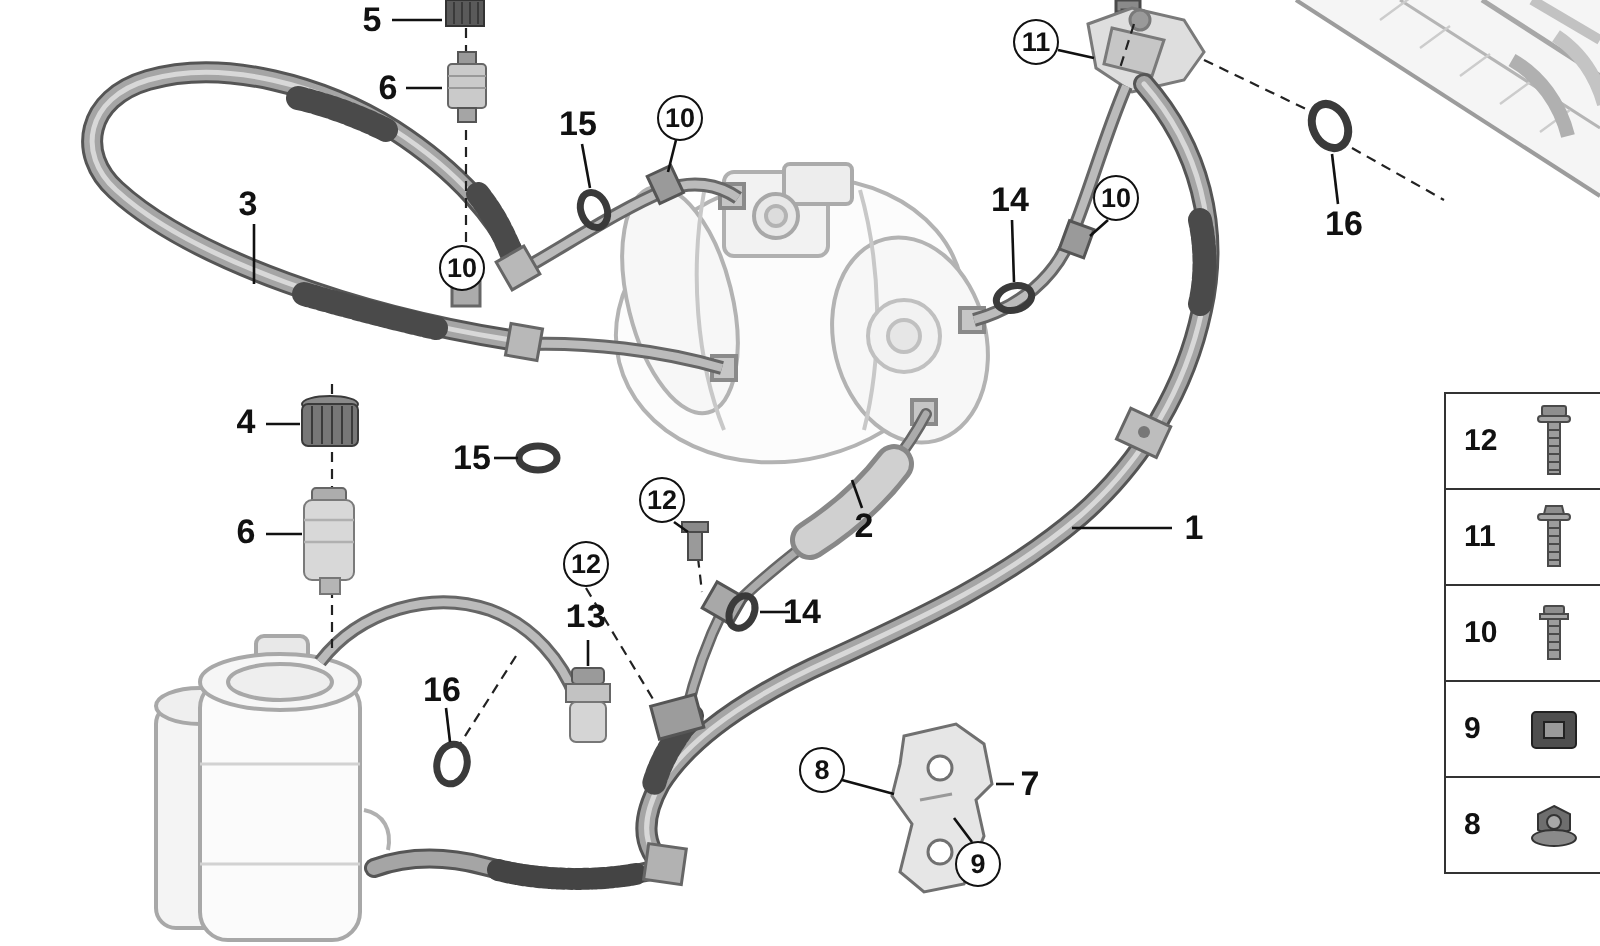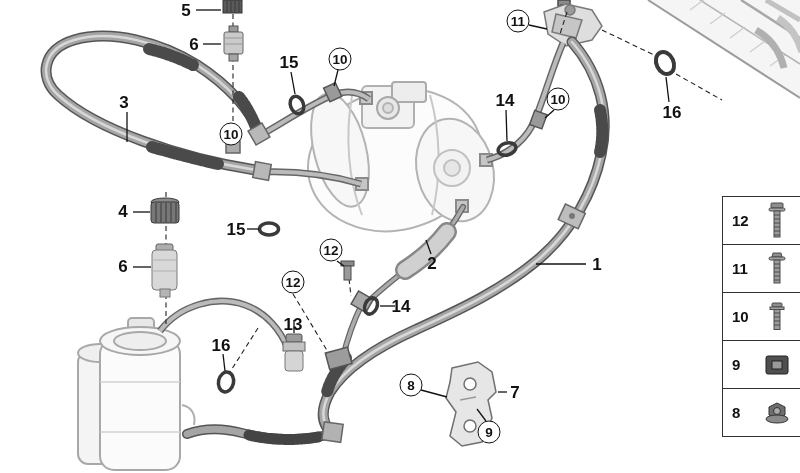--- a/index.html
+++ b/index.html
@@ -232,21 +232,21 @@
       <div class="callout" style="left: 672px; top: 112px;">16</div>
       <div class="callout circled" style="left: 231px; top: 134px;">10</div>
       <div class="callout" style="left: 123px; top: 211px;">4</div>
       <div class="callout" style="left: 236px; top: 229px;">15</div>
       <div class="callout circled" style="left: 331px; top: 250px;">12</div>
       <div class="callout" style="left: 432px; top: 263px;">2</div>
       <div class="callout" style="left: 123px; top: 266px;">6</div>
       <div class="callout" style="left: 597px; top: 264px;">1</div>
       <div class="callout circled" style="left: 293px; top: 282px;">12</div>
       <div class="callout" style="left: 401px; top: 306px;">14</div>
-      <div class="callout" style="left: 293px; top: 324px;">13</div>
+      <div class="callout" style="left: 293px; top: 310px; font-family: Liberation Mono, monospace;">13</div>
       <div class="callout" style="left: 221px; top: 345px;">16</div>
       <div class="callout circled" style="left: 411px; top: 385px;">8</div>
       <div class="callout" style="left: 515px; top: 392px;">7</div>
       <div class="callout circled" style="left: 489px; top: 432px;">9</div>
     </div>
 
 <div id="legend">
       <div class="legend-row">
         <span class="legend-num">12</span>
         <span class="legend-icon">

